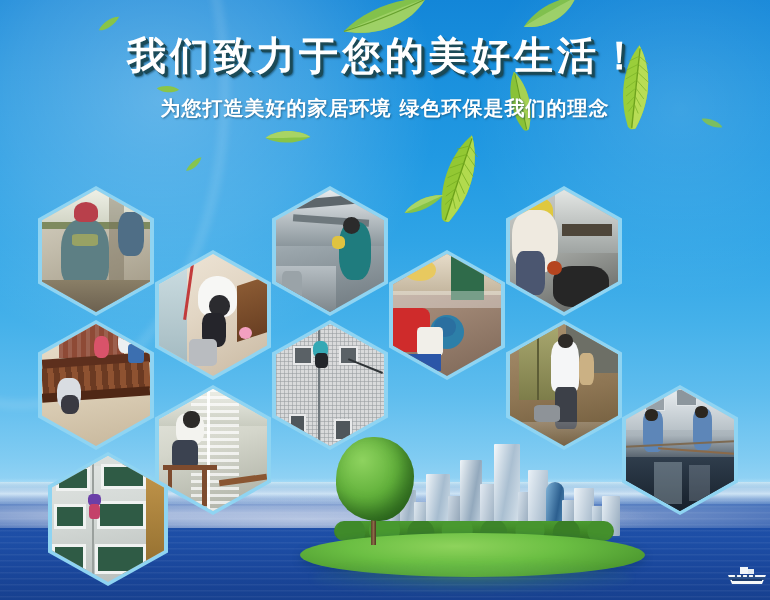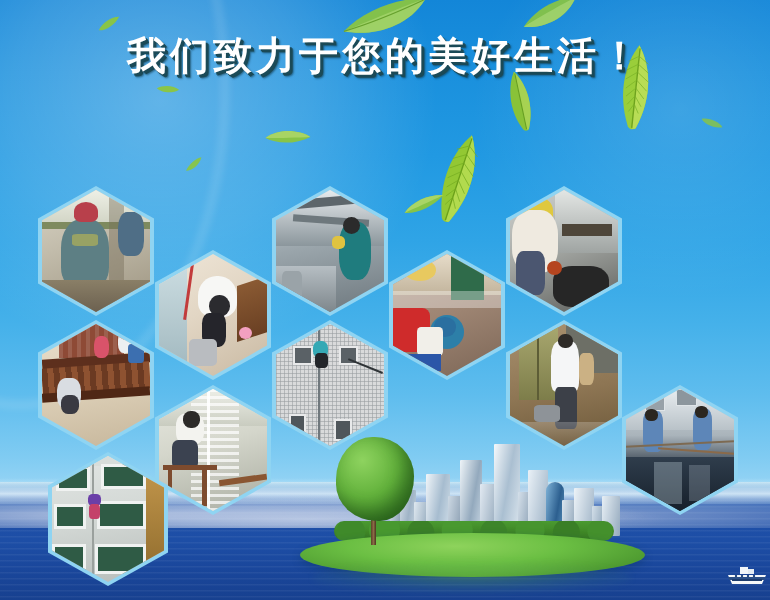--- a/index.html
+++ b/index.html
@@ -549,14 +549,15 @@
       </svg>
     </div>
     <div class="leaf" style="left:700px; top:118px; width:24px; height:10px; transform:rotate(32deg); opacity:.8;">
       <svg viewBox="0 0 24 10" width="24" height="10">
         <path d="M1 7 C6 2, 17 0, 23 3 C17 9, 6 10, 1 7 Z" fill="#8cc63f"></path>
       </svg>
     </div>
   </div>
 
   <div class="headline">我们致力于您的美好生活！</div>
+  <div class="subline">为您打造美好的家居环境 绿色环保是我们的理念</div>
 
 </div>
 
 </body></html>

